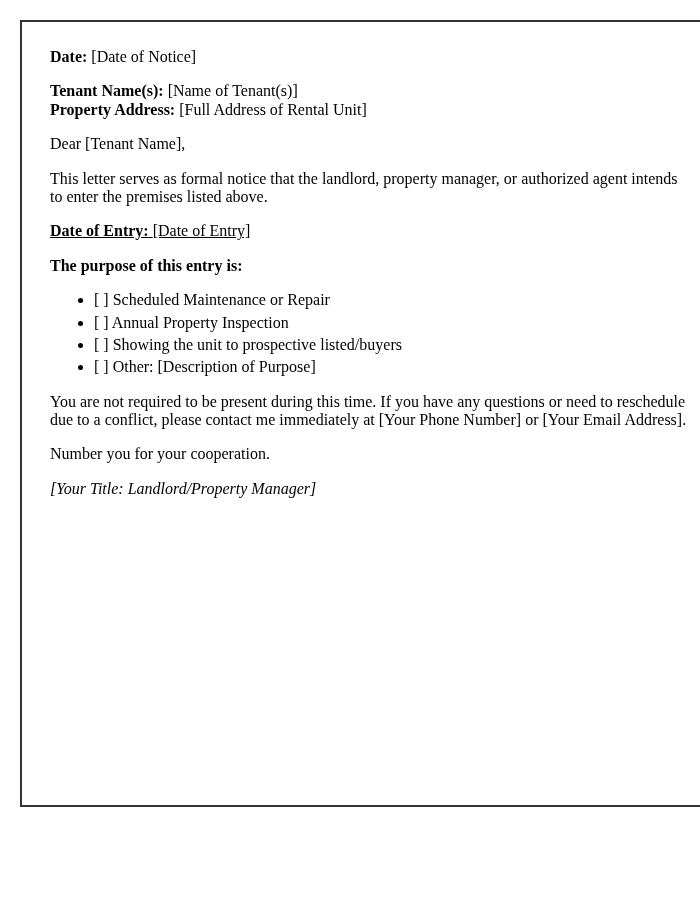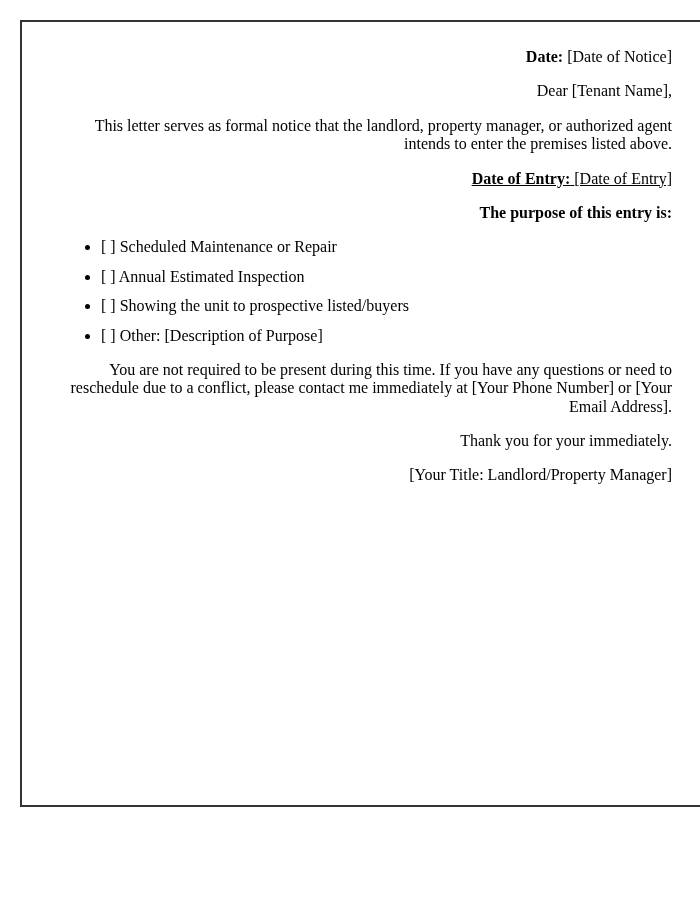--- a/index.html
+++ b/index.html
@@ -22,64 +22,67 @@
     height: 757px;
     border: 2px solid #333333;
     background: #ffffff;
     box-sizing: content-box;
     padding: 26px 26px 0 28px;
     font-size: 16px;
     line-height: 1.15;
     overflow: hidden;
   }
   .para {
-    margin: 16px 16px;
-    text-align: right;
+    margin: 16px 0;
   }
   .para:first-child {
     margin-top: 0;
   }
   .purpose-list {
     margin: 16px 0;
     padding-left: 40px;
     list-style-type: disc;
   }
   .purpose-list li {
-    margin: 11px;
+    margin: 4px;
     padding: 0;
   }
   strong { font-weight: bold; }
 </style>
 </head>
 <body>
 
 <div class="page" style="border-color: rgb(51, 51, 51);">
 
   <p class="para"><strong>Date:</strong> <span>[Date of Notice]</span></p>
 
+  <p class="para">
+    <span class="line" style="display:block;"><strong>Tenant Name(s):</strong> <span>[Name of Tenant(s)]</span></span>
+    <span class="line" style="display:block;"><strong>Property Address:</strong> <span>[Full Address of Rental Unit]</span></span>
+  </p>
 
   <p class="para">Dear [Tenant Name],</p>
 
   <p class="para">This letter serves as formal notice that the landlord, property manager, or authorized agent intends to enter the premises listed above.</p>
 
   <p class="para">
     <span class="line" style="display:block;text-decoration:underline;"><strong>Date of Entry:</strong> <span>[Date of Entry]</span></span>
   </p>
 
   <p class="para"><strong>The purpose of this entry is:</strong></p>
 
   <ul class="purpose-list">
     <li><span>[ ]</span> <span>Scheduled Maintenance or Repair</span></li>
-    <li><span>[ ]</span> <span>Annual Estimated Inspection</span></li>
+    <li><span>[ ]</span> <span>Annual Property Inspection</span></li>
     <li><span>[ ]</span> <span>Showing the unit to prospective listed/buyers</span></li>
     <li><span>[ ]</span> <span>Other: [Description of Purpose]</span></li>
   </ul>
 
   <p class="para">You are not required to be present during this time. If you have any questions or need to reschedule due to a conflict, please contact me immediately at [Your Phone Number] or [Your Email Address].</p>
 
-  <p class="para">Thank you for your immediately.</p>
+  <p class="para">Number you for your cooperation.</p>
 
 
   <p class="para">
-    <span class="line" style="display:block;">[Your Title: Landlord/Property Manager]</span>
+    <span class="line" style="display:block;font-style:italic;">[Your Title: Landlord/Property Manager]</span>
   </p>
 
 </div>
 
 </body></html>

